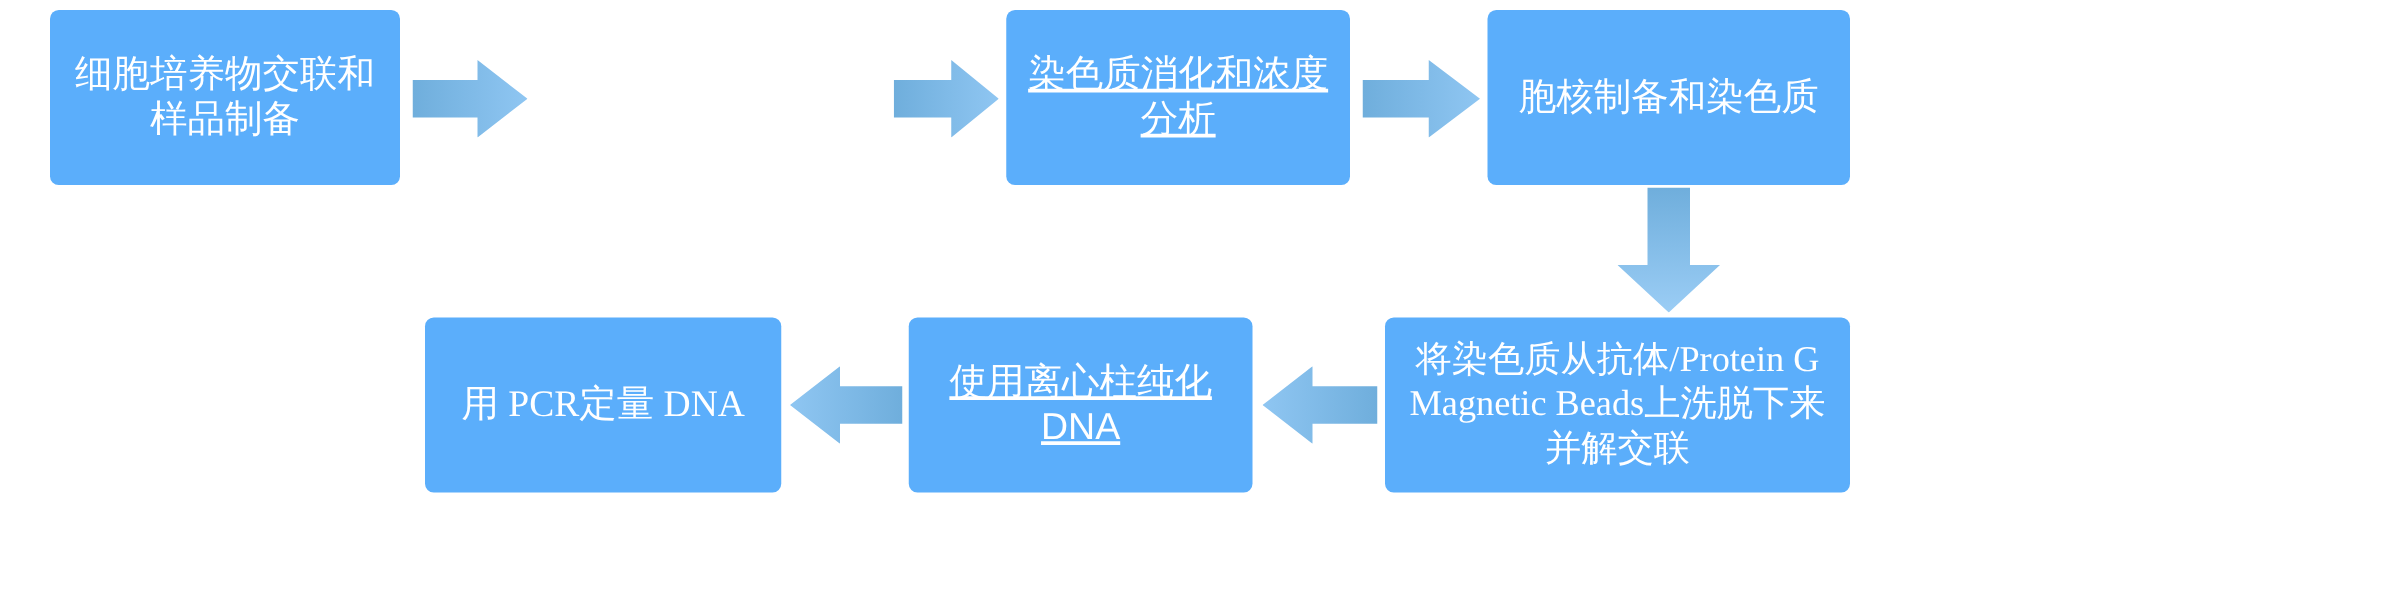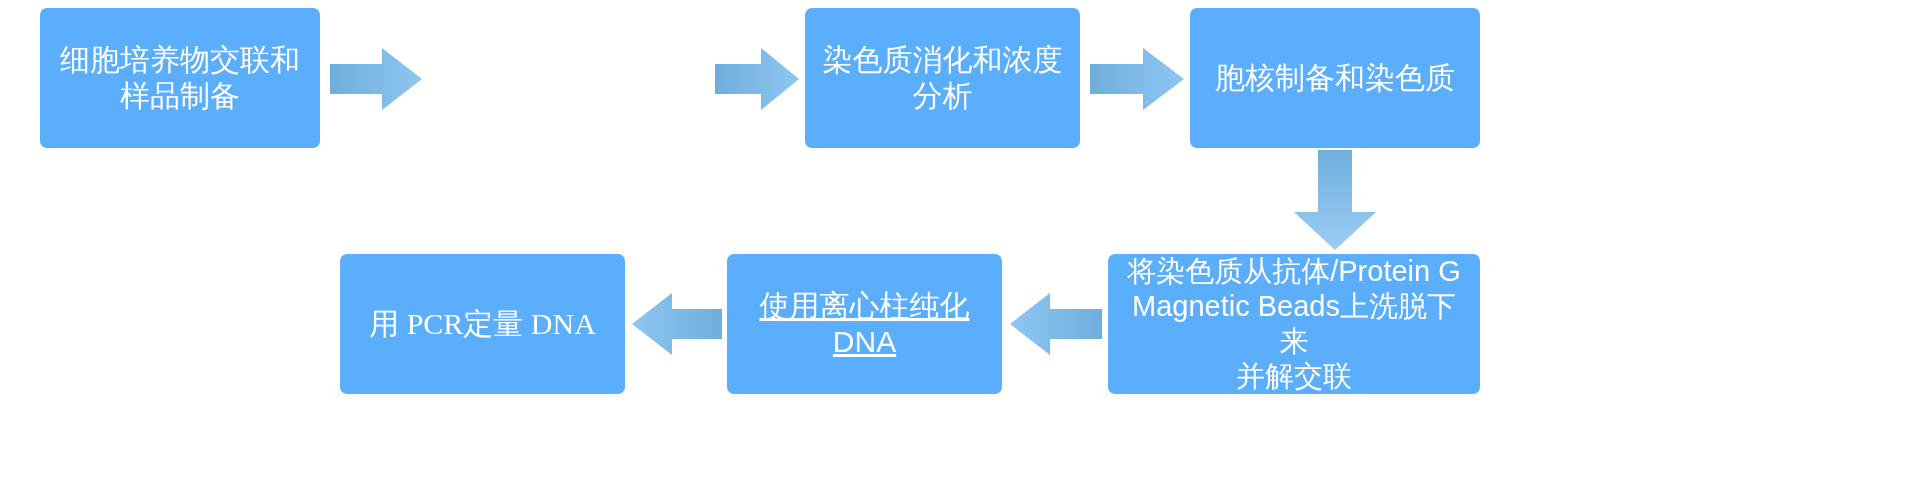--- a/index.html
+++ b/index.html
@@ -48,26 +48,26 @@
 </style>
 </head>
 <body>
 
 <div id="canvas">
 
   <div class="node" style="left:40px; top:8px; width:280px; height:140px;">细胞培养物交联和
 样品制备</div>
 
 
-  <div class="node" style="left:805px; top:8px; width:275px; height:140px;">染色质消化和浓度
+  <div class="node" style="left:805px; top:8px; width:275px; height:140px;text-decoration:underline;">染色质消化和浓度
 分析</div>
 
   <div class="node" style="left:1190px; top:8px; width:290px; height:140px;">胞核制备和染色质</div>
 
-  <div class="node" style="left:1108px; top:254px; width:372px; height:140px; font-size:29px;">将染色质从抗体/Protein G
+  <div class="node" style="left:1108px; top:254px; width:372px; height:140px; font-size:29px;font-family:Liberation Serif, serif;">将染色质从抗体/Protein G
 Magnetic Beads上洗脱下来
 并解交联</div>
 
   <div class="node" style="left:727px; top:254px; width:275px; height:140px;text-decoration:underline;">使用离心柱纯化
 DNA</div>
 
   <div class="node" style="left:340px; top:254px; width:285px; height:140px;font-family:Liberation Serif, serif;">用 PCR定量 DNA</div>
 
   <div class="arrow" style="left:330px; top:48px; width:92px; height:62px;">
     <svg viewBox="0 0 92 62" preserveAspectRatio="none" aria-hidden="true">

